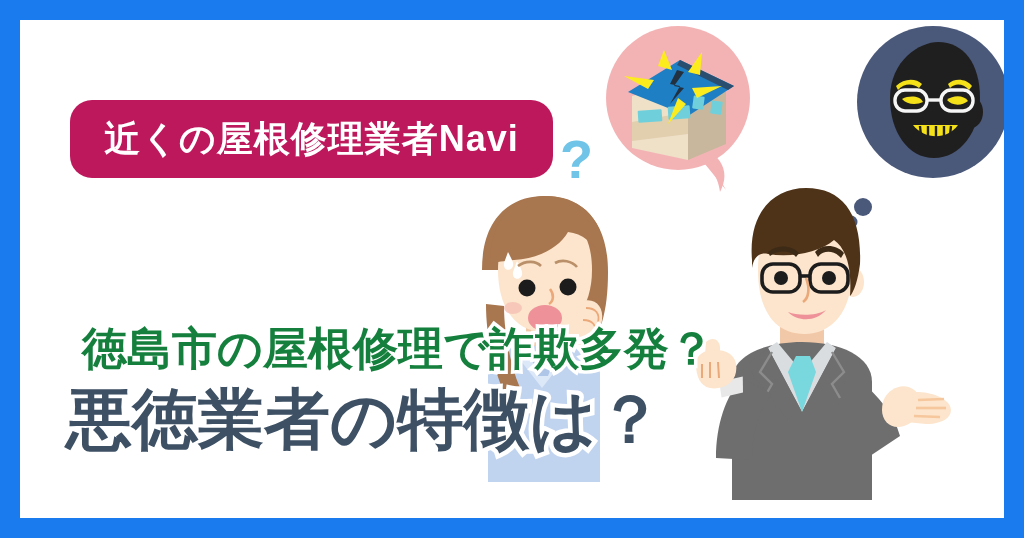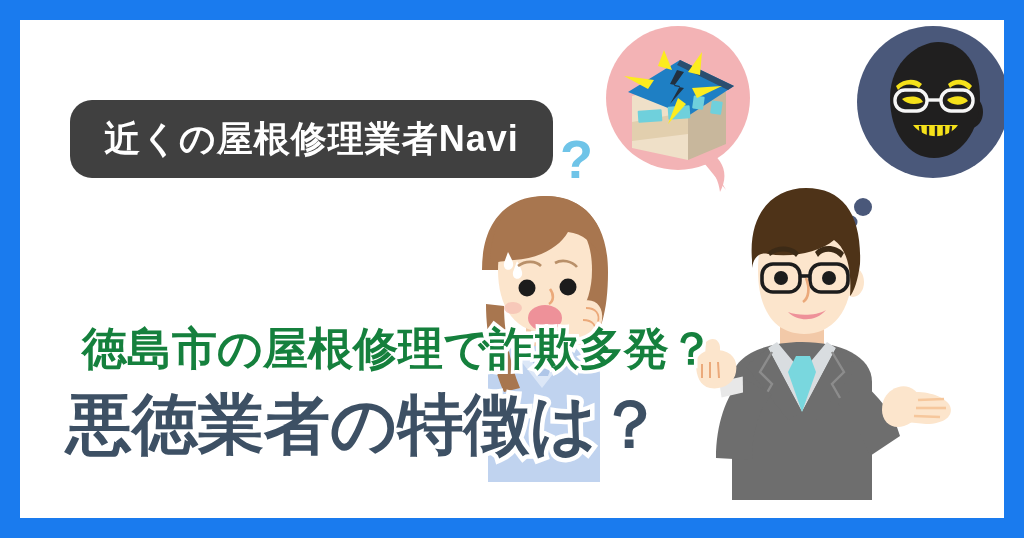--- a/index.html
+++ b/index.html
@@ -25,21 +25,21 @@
     overflow: hidden;
   }
 
   
   .badge {
     position: absolute;
     left: 50px;
     top: 80px;
     width: 483px;
     height: 78px;
-    background: #404040;
+    background: #be185d;
     border-radius: 22px;
     display: flex;
     align-items: center;
     justify-content: center;
   }
   .badge-label {
     color: #ffffff;
     font-size: 36px;
     font-weight: bold;
     letter-spacing: 1px;
@@ -84,20 +84,21 @@
     left: 46px;
     top: 367px;
     font-size: 66px;
     font-weight: bold;
     color: #3D5064;
     letter-spacing: 0px;
     white-space: nowrap;
     -webkit-text-stroke: 9px #ffffff;
     paint-order: stroke fill;
     line-height: 1.15;
+    font-family: Liberation Mono, monospace;
   }
   .layer-illus { position: absolute; left: 0; top: 0; width: 984px; height: 498px; }
 </style>
 </head>
 <body>
 
 <div id="canvas">
   <div id="stage">
 
     <svg class="layer-illus" viewBox="0 0 984 498" xmlns="http://www.w3.org/2000/svg">

